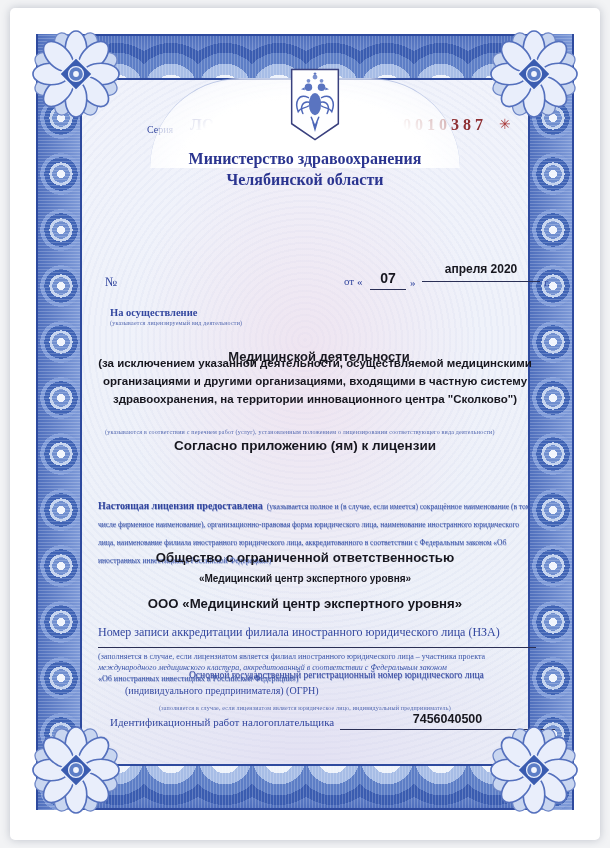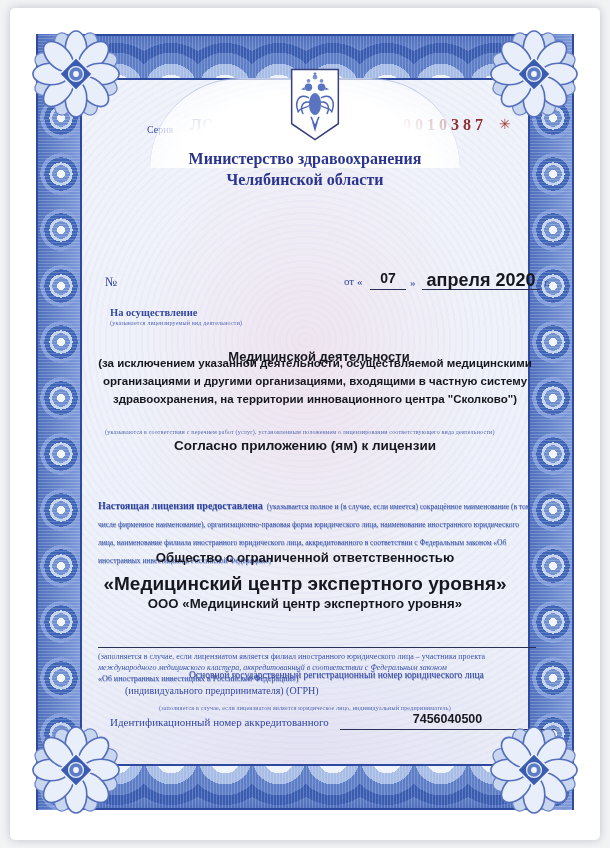--- a/index.html
+++ b/index.html
@@ -156,45 +156,46 @@
   <div class="abs star" style="left:489px;top:108px;">✳</div>
 
   <div class="abs centered ministry z3" style="top:140px;">Министерство здравоохранения</div>
   <div class="abs centered ministry z3" style="top:161px;">Челябинской области</div>
 
 
   <div class="abs blue-form" style="left:95px;top:266px;font-size:13px;">№</div>
   <div class="abs blue-form" style="left:334px;top:267px;font-size:11px;">от «</div>
   <span class="abs val uline" style="left:360px;top:262px;width:36px;font-size:14px;height:20px;">07</span>
   <div class="abs blue-form" style="left:400px;top:268px;font-size:11px;">»</div>
-  <span class="abs val uline" style="left:412px;top:262px;width:118px;font-size:18px;height:20px;">апреля 2020</span>
+  <span class="abs val uline" style="left:412px;top:254px;width:118px;font-size:12px;height:20px;">апреля 2020</span>
   <div class="abs blue-form" style="left:534px;top:268px;font-size:11px;">г.</div>
 
   <div class="abs blue-form" style="left:100px;top:299px;font-size:10.5px;font-weight:600;">На осуществление</div>
   <div class="abs tiny" style="left:100px;top:312px;">(указывается лицензируемый вид деятельности)</div>
   <div class="abs centered val" style="top:341px;font-size:13px;padding-left:28px;">Медицинской деятельности</div>
   <div class="abs val" style="left:78px;top:346px;width:454px;text-align:center;font-size:11.5px;line-height:18px;">(за исключением указанной деятельности, осуществляемой медицинскими организациями и другими организациями, входящими в частную систему здравоохранения, на территории инновационного центра "Сколково")</div>
 
   <div class="abs tiny" style="left:95px;top:421px;">(указываются в соответствии с перечнем работ (услуг), установленным положением о лицензировании соответствующего вида деятельности)</div>
   <div class="abs centered val" style="top:430px;font-size:13.5px;">Согласно приложению (ям) к лицензии</div>
 
   <div class="abs" style="left:88px;top:487px;width:438px;">
     <span class="blue-form overlapped" style="font-size:10px;font-weight:600;">Настоящая лицензия предоставлена</span>
     <span class="fineprint overlapped" style="font-size:7.5px;">(указывается полное и (в случае, если имеется) сокращённое наименование (в том числе фирменное наименование), организационно-правовая форма юридического лица, наименование иностранного юридического лица, наименование филиала иностранного юридического лица, аккредитованного в соответствии с Федеральным законом «Об иностранных инвестициях в Российской Федерации»)</span>
   </div>
 
   <div class="abs centered val" style="top:542px;font-size:13.2px;">Общество с ограниченной ответственностью</div>
-  <div class="abs centered val" style="top:565px;font-size:19px;">«Медицинский центр экспертного уровня»</div>
+  <div class="abs centered val" style="top:565px;font-size:10px;">«Медицинский центр экспертного уровня»</div>
   <div class="abs centered val" style="top:588px;font-size:13.2px;">ООО «Медицинский центр экспертного уровня»</div>
 
+  <div class="abs blue-form" style="left:88px;top:617px;width:438px;font-size:12px;">Номер записи аккредитации филиала иностранного юридического лица (НЗА)</div>
   <div class="abs" style="left:88px;top:639px;width:438px;border-top:1.5px solid #2a2f55;"></div>
   <div class="abs fineprint" style="left:88px;top:644px;width:438px;">(заполняется в случае, если лицензиатом является филиал иностранного юридического лица – участника проекта</div>
   <div class="abs fineprint" style="left:88px;top:655px;width:438px;font-style:italic;">международного медицинского кластера, аккредитованный в соответствии с Федеральным законом</div>
   <div class="abs fineprint overlapped" style="left:88px;top:666px;width:438px;">«Об иностранных инвестициях в Российской Федерации»)</div>
 
   <div class="abs blue-form overlapped" style="left:146px;top:662px;font-size:9.5px;margin-left:33px;">Основной государственный регистрационный номер юридического лица</div>
   <div class="abs blue-form" style="left:115px;top:677px;font-size:10px;">(индивидуального предпринимателя) (ОГРН)</div>
   <div class="abs tiny centered" style="top:697px;">(заполняется в случае, если лицензиатом является юридическое лицо, индивидуальный предприниматель)</div>
 
-  <div class="abs blue-form" style="left:100px;top:708px;font-size:11px;">Идентификационный номер аккредитованного</div>
+  <div class="abs blue-form" style="left:100px;top:708px;font-size:11px;">Идентификационный работ налогоплательщика</div>
   <span class="abs val uline" style="left:330px;top:704px;width:215px;font-size:12.5px;height:18px;">7456040500</span>
 
 </div>
 
 </body></html>

